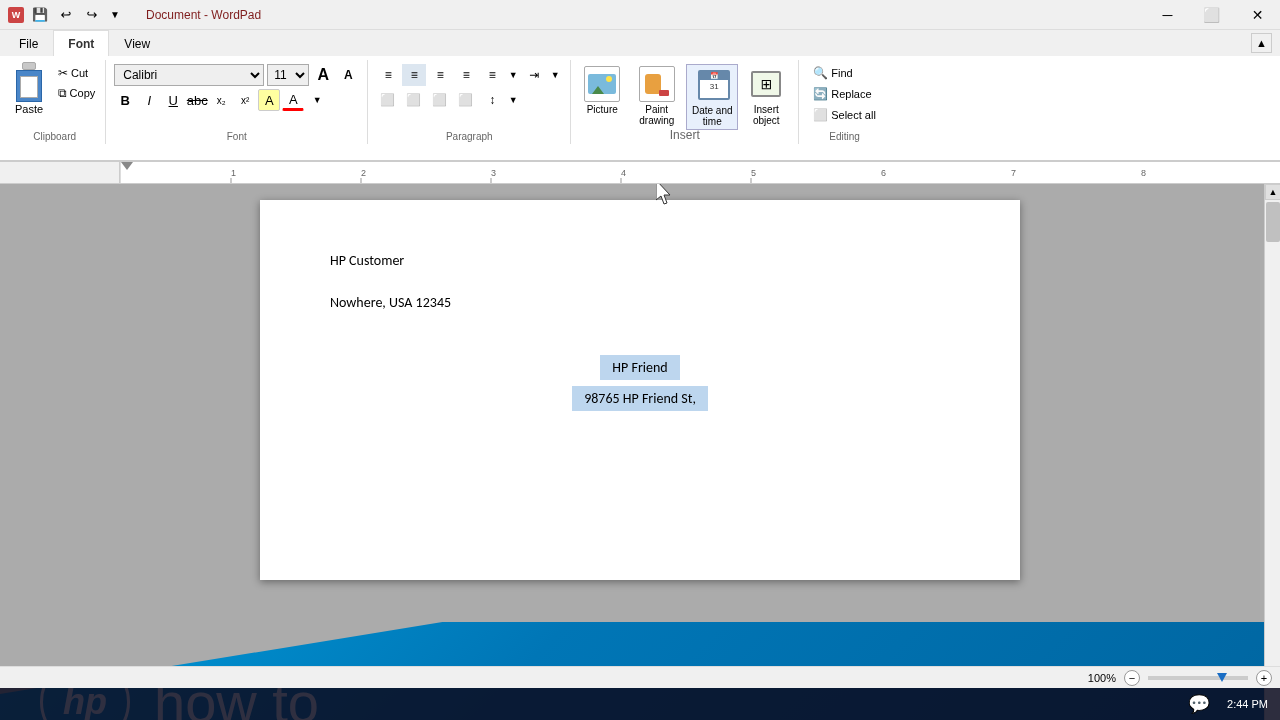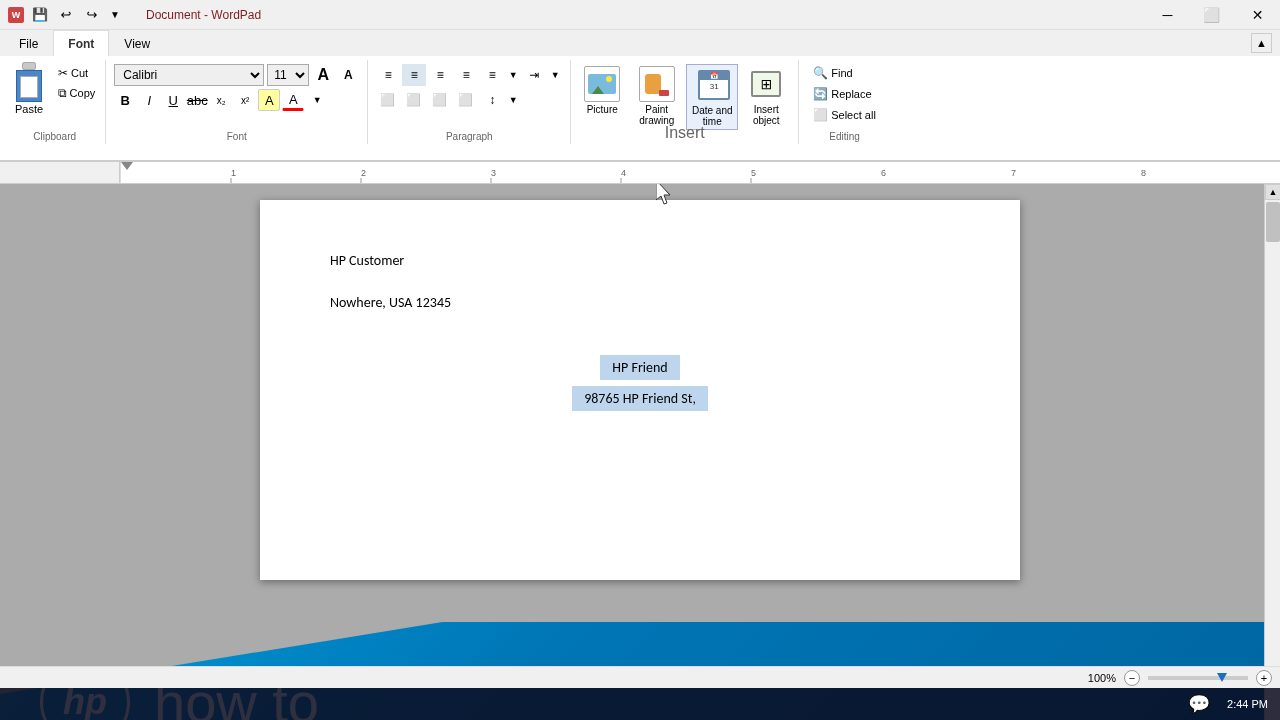--- a/index.html
+++ b/index.html
@@ -190,21 +190,21 @@
 
       <button style="display:flex;flex-direction:column;align-items:center;border:none;background:transparent;cursor:pointer;padding:2px;font-size:10px;width:52px;gap:2px;">
         <div style="width:36px;height:36px;display:flex;align-items:center;justify-content:center;">
           <div style="width:30px;height:26px;border:2px solid #888;background:#f0f8e8;display:flex;align-items:center;justify-content:center;border-radius:2px;">
             <span style="font-size:14px;">⊞</span>
           </div>
         </div>
         <span>Insert object</span>
       </button>
     </div>
-    <span style="position:absolute;bottom:2px;left:50%;transform:translateX(-50%);font-size:16px;color:#666;">Insert</span>
+    <span style="position:absolute;bottom:2px;left:50%;transform:translateX(-50%);font-size:12px;color:#666;">Insert</span>
   </div>
 
   <div style="display:flex; align-items:flex-start; padding:4px 8px 14px 8px; position:relative; flex-direction:column; gap:3px;">
     <button class="edit-btn">
       <span style="font-size:12px;">🔍</span>
       <span>Find</span>
     </button>
     <button class="edit-btn">
       <span style="font-size:12px;">🔄</span>
       <span>Replace</span>

